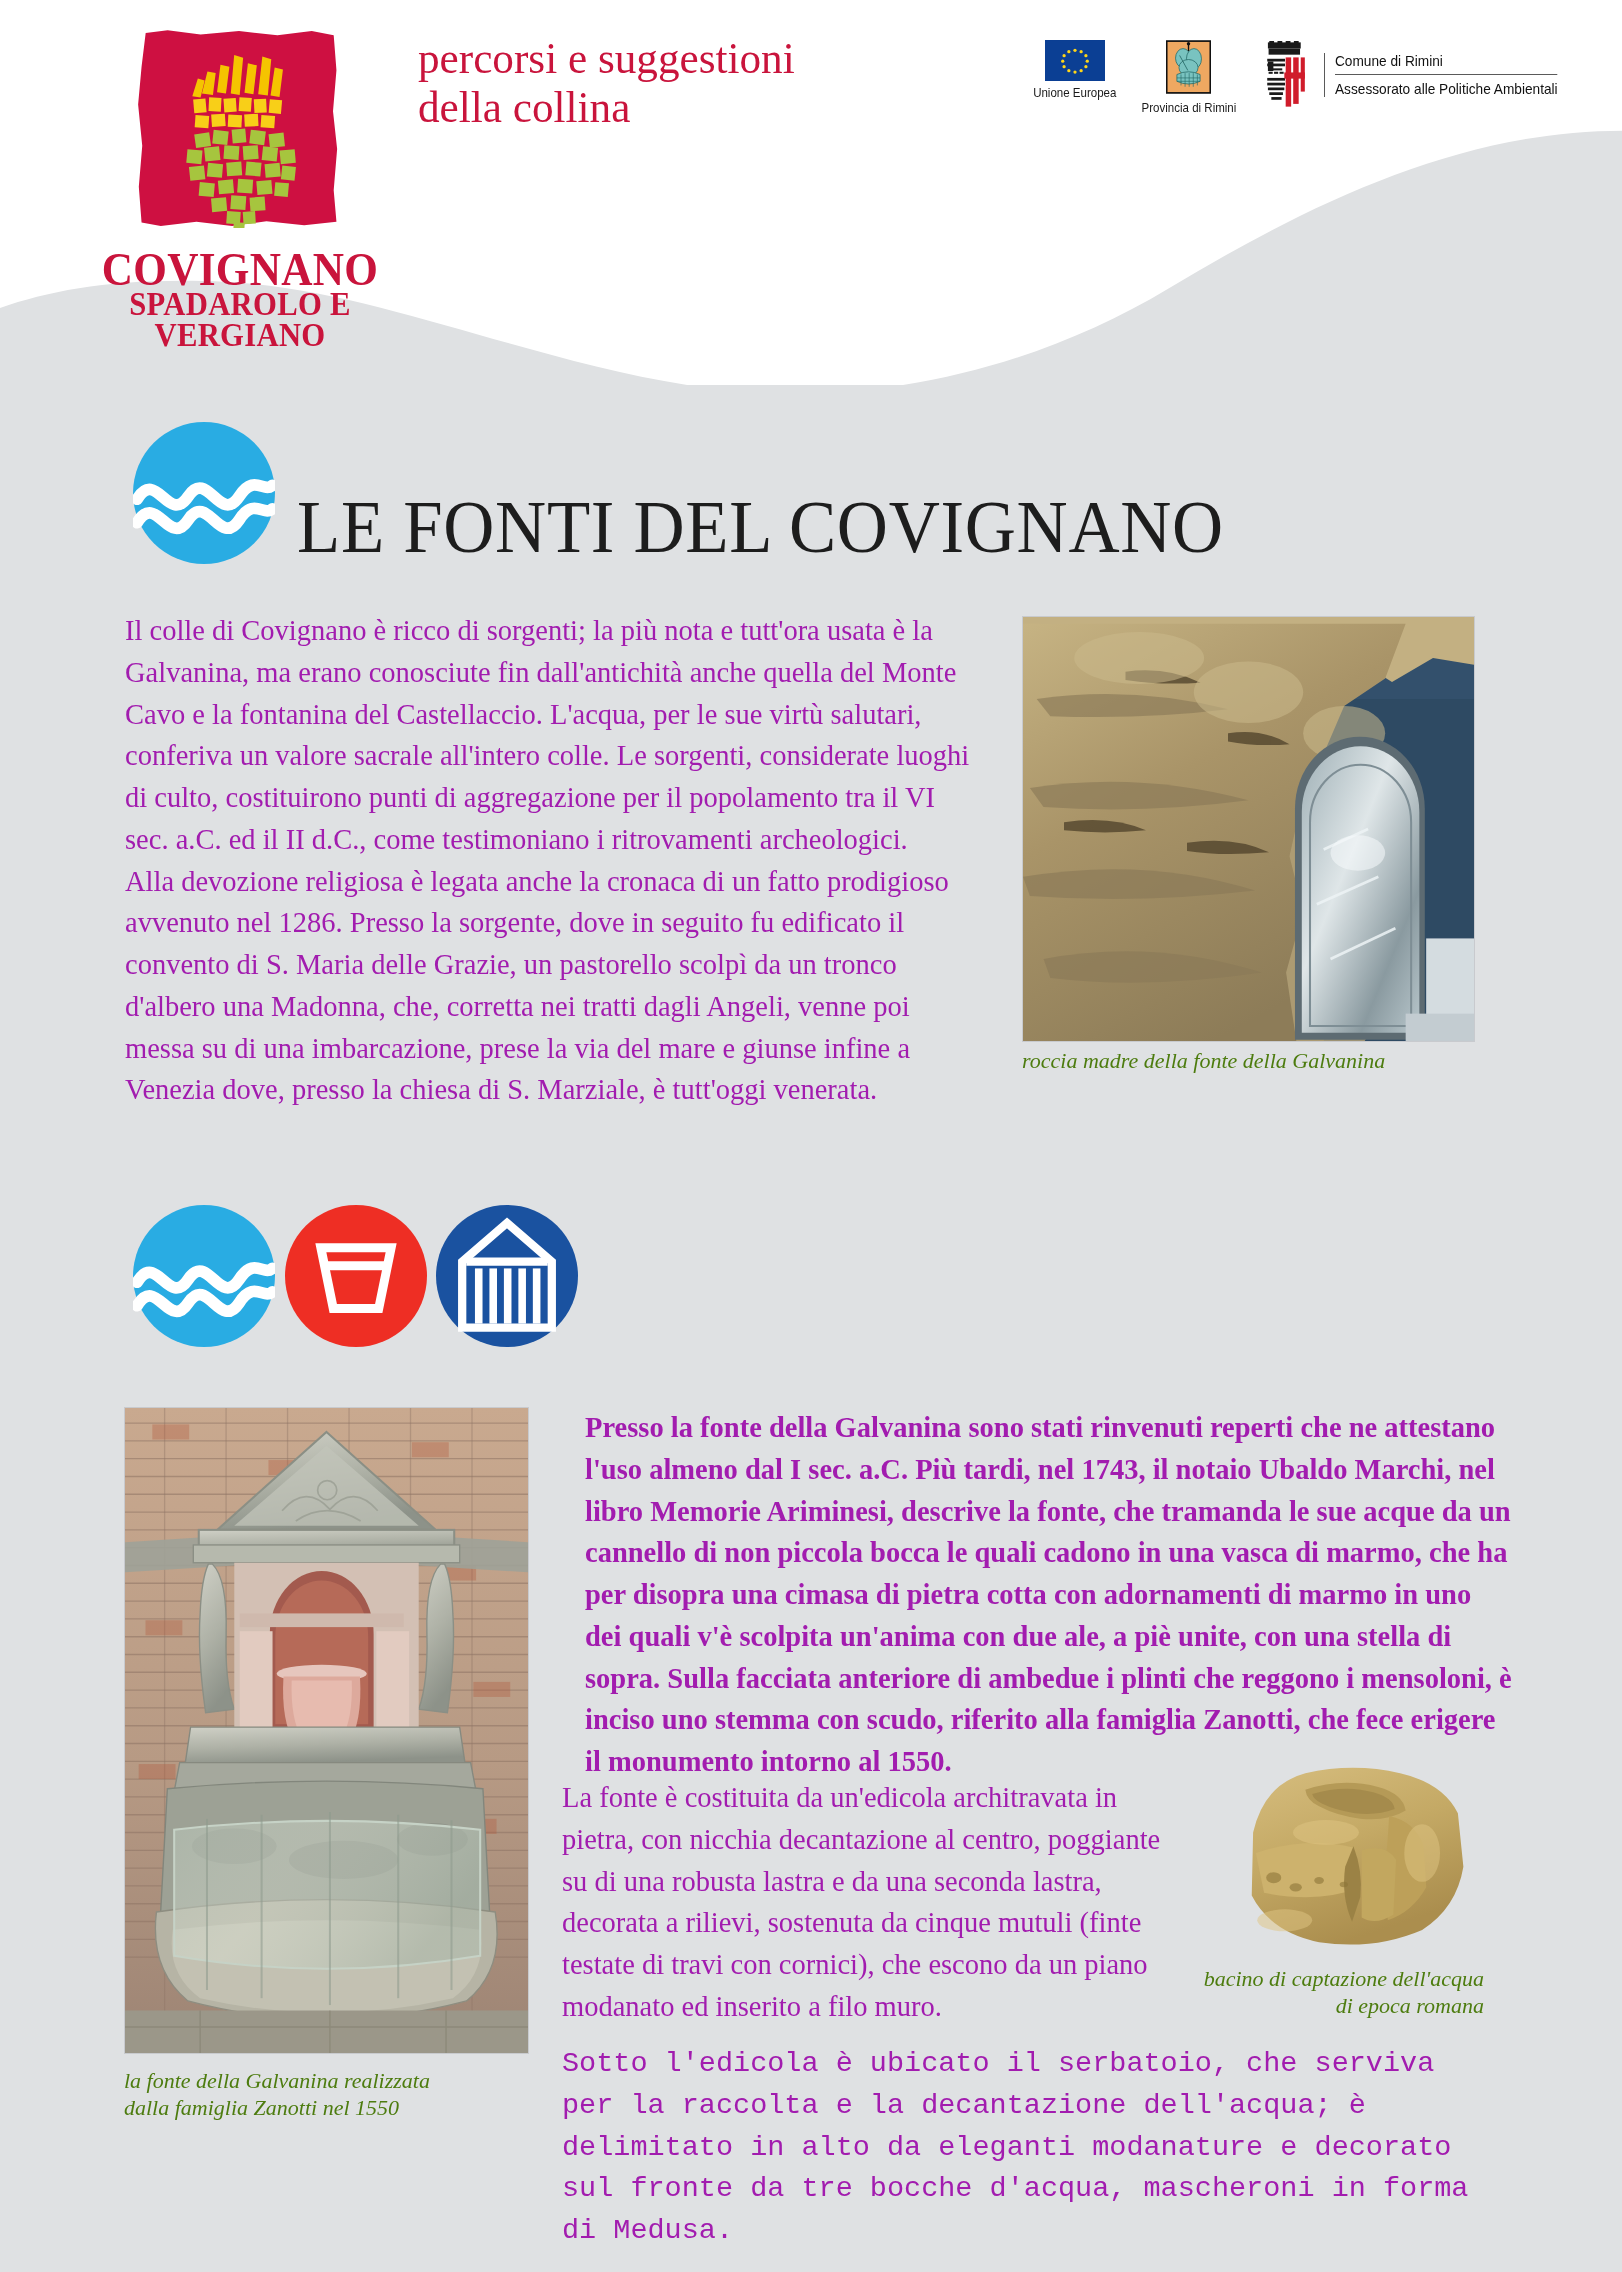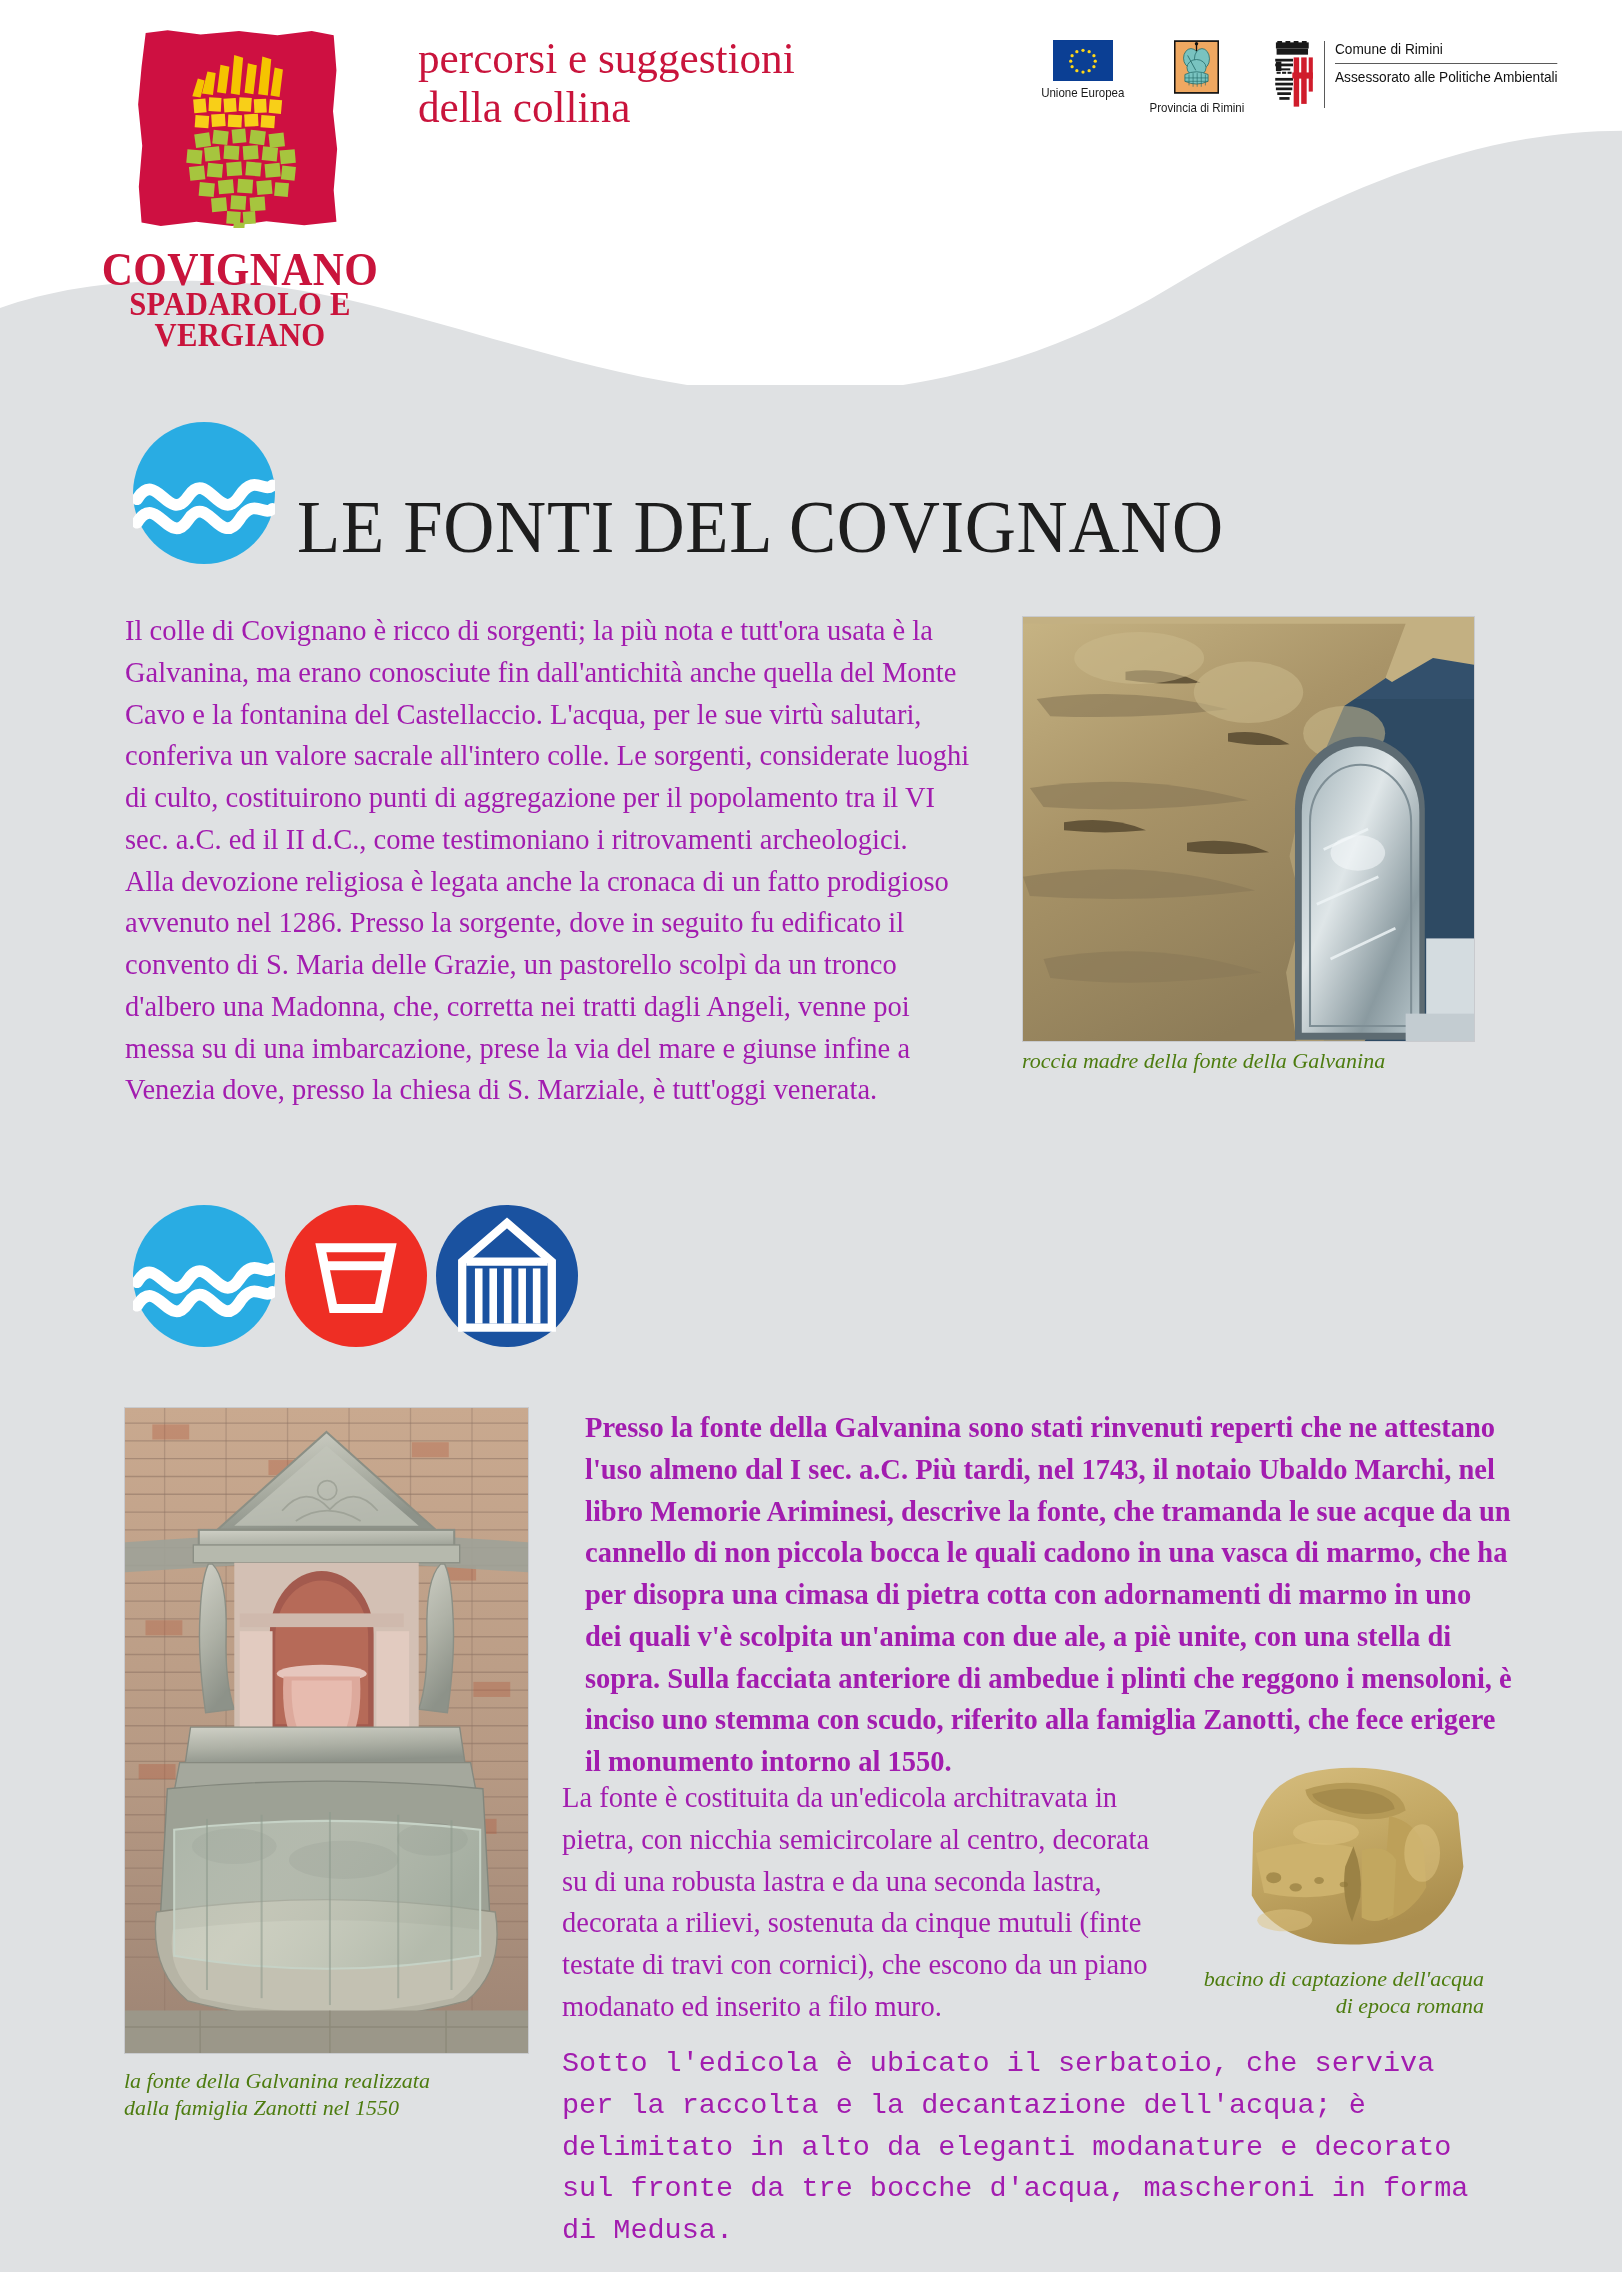--- a/index.html
+++ b/index.html
@@ -99,21 +99,21 @@
     margin-top: 4.8px;
     white-space: nowrap;
     transform: scaleX(0.93);
   }
   .eu-flag {
     width: 60px; height: 41px;
     background: #0b3f94;
     position: relative;
   }
   .comune-wrap {
-    display: flex; gap: 0px;
+    display: flex; align-items: center; gap: 8px;
     margin-top: 1.4px;
   }
   .comune-shield { width: 54px; height: 67px; }
   .comune-text {
     border-left: 1.4px solid #5a5a5a;
     padding-left: 9.6px;
     margin-left: 4.1px;
     font-family: "Liberation Sans", sans-serif;
     color: #111;
   }
@@ -558,21 +558,21 @@
   <div class="caption" style="left:124px; top:2068px; width:426px;">
     <div>la fonte della Galvanina realizzata</div>
     <div>dalla famiglia Zanotti nel 1550</div>
   </div>
 
   <div class="body-text" style="left:585px; top:1407px; width:929px;font-weight:bold;">
     <p>Presso la fonte della Galvanina sono stati rinvenuti reperti che ne attestano l'uso almeno dal I sec. a.C. Più tardi, nel 1743, il notaio Ubaldo Marchi, nel libro Memorie Ariminesi, descrive la fonte, che tramanda le sue acque da un cannello di non piccola bocca le quali cadono in una vasca di marmo, che ha per disopra una cimasa di pietra cotta con adornamenti di marmo in uno dei quali v'è scolpita un'anima con due ale, a piè unite, con una stella di sopra. Sulla facciata anteriore di ambedue i plinti che reggono i mensoloni, è inciso uno stemma con scudo, riferito alla famiglia Zanotti, che fece erigere il monumento intorno al 1550.</p>
   </div>
 
   <div class="body-text" style="left:562px; top:1777px; width:611px;">
-    <p>La fonte è costituita da un'edicola architravata in pietra, con nicchia semicircolare al centro, decorata su di una robusta lastra e da una seconda lastra, decorata a rilievi, sostenuta da cinque mutuli (finte testate di travi con cornici), che escono da un piano modanato ed inserito a filo muro.</p>
+    <p>La fonte è costituita da un'edicola architravata in pietra, con nicchia decantazione al centro, poggiante su di una robusta lastra e da una seconda lastra, decorata a rilievi, sostenuta da cinque mutuli (finte testate di travi con cornici), che escono da un piano modanato ed inserito a filo muro.</p>
   </div>
 
   <div class="photo" style="left:1216px; top:1750px; width:268px; height:206px; border:none; background:transparent;">
     <svg viewBox="0 0 390 300" preserveAspectRatio="none" class="ph">
       <defs>
         <linearGradient id="sandG" x1="0" y1="0" x2="0.4" y2="1">
           <stop offset="0%" stop-color="#d6bd7e"></stop>
           <stop offset="50%" stop-color="#c4a965"></stop>
           <stop offset="100%" stop-color="#ab8e4e"></stop>
         </linearGradient>

